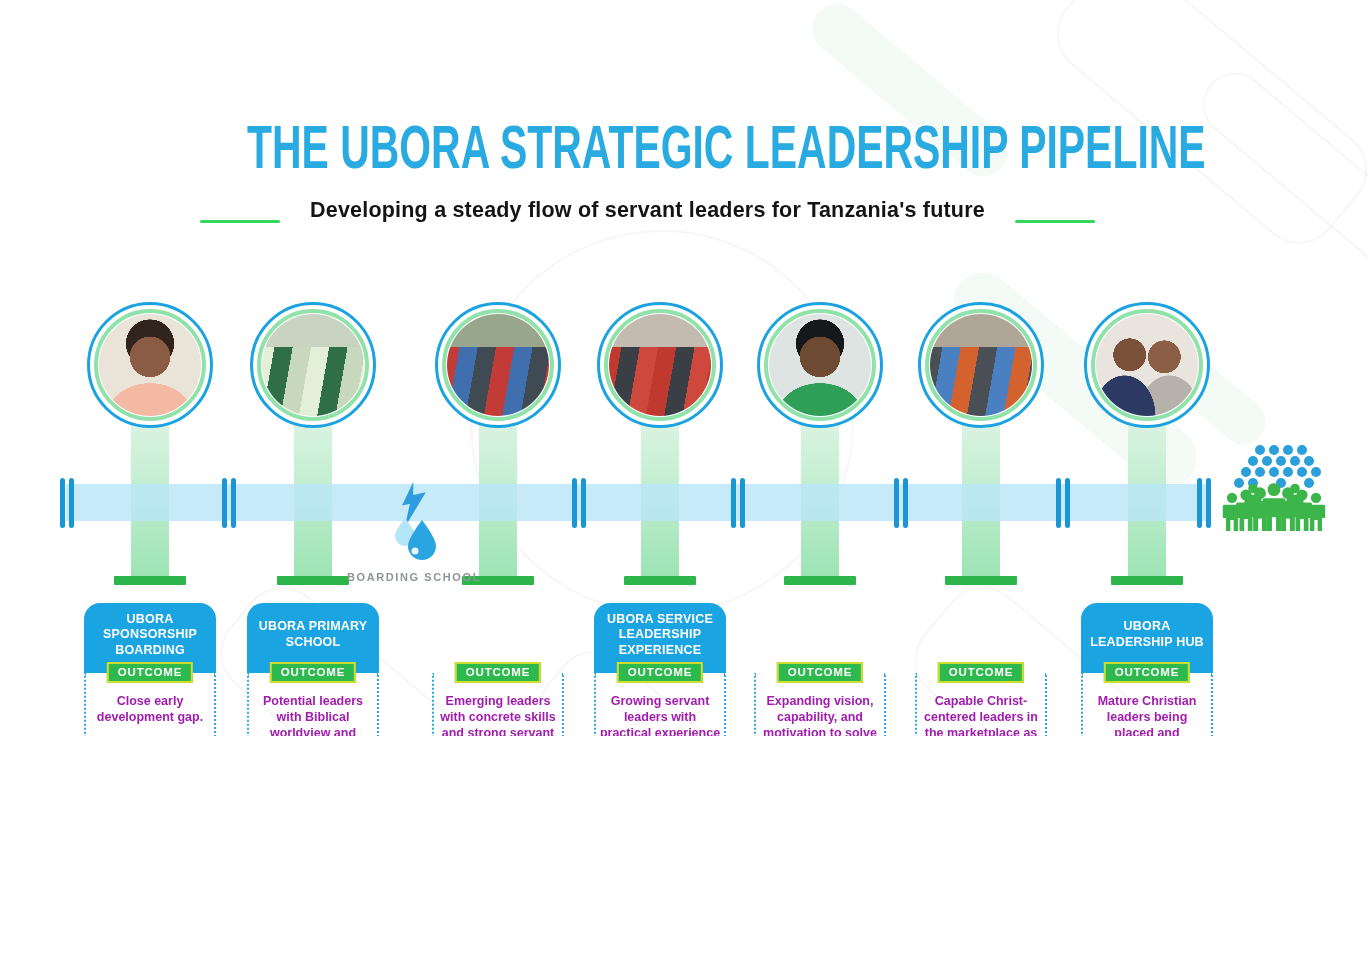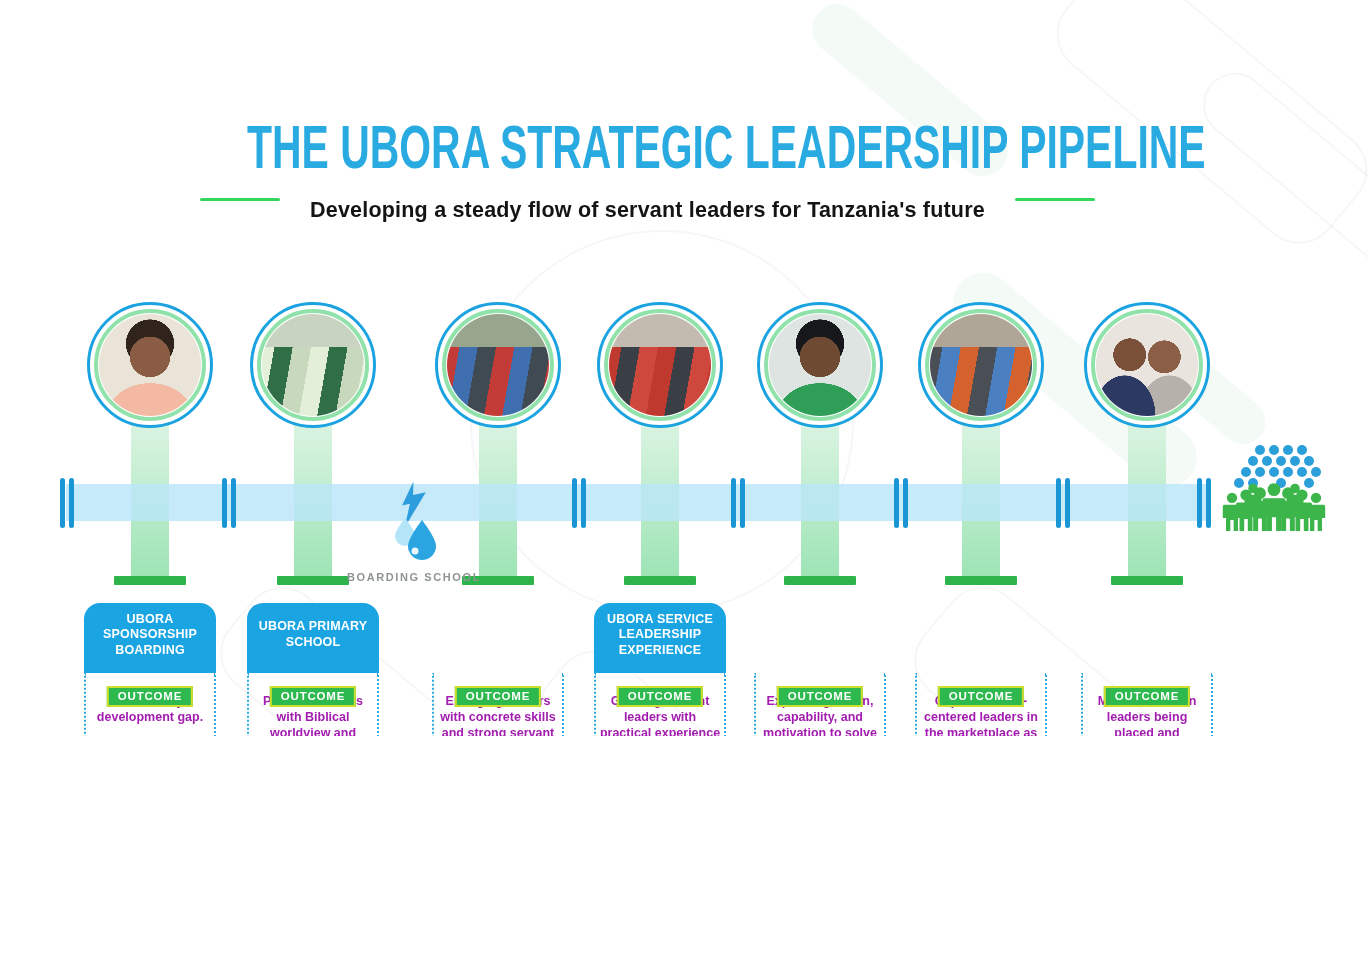--- a/index.html
+++ b/index.html
@@ -9,21 +9,21 @@
   
   .wm{position:absolute;border:2px solid rgba(0,0,0,0.035);border-radius:40px;transform:rotate(-50deg);}
   .wm.tint{border:none;background:rgba(110,210,140,0.08);border-radius:30px;}
   .wm.circle{border-radius:50%;}
 
   
   .title-wrap{position:absolute;top:116px;left:0;width:1295px;text-align:center;z-index:5;}
   .title{display:inline-block;font-size:62px;font-weight:bold;color:#29abe2;
          white-space:nowrap;transform:scaleX(0.66);letter-spacing:0px;line-height:1;}
   .subtitle-row{position:absolute;top:198px;left:0;width:1295px;display:flex;
-                justify-content:center;align-items:flex-start;gap:30px;z-index:5;}
+                justify-content:center;align-items:flex-end;gap:30px;z-index:5;}
   .dash{width:80px;height:3px;background:#35d65c;border-radius:2px;}
   .subtitle{font-size:21.5px;font-weight:600;color:#141414;letter-spacing:0.2px;}
 
   
   #pipeline,#stages{position:absolute;inset:0;}
   .pipe{position:absolute;left:66px;top:484px;width:1140px;height:37px;
         background:rgba(186,229,248,0.82);z-index:2;}
   .joint{position:absolute;top:478px;width:14px;height:50px;z-index:3;
          display:flex;justify-content:space-between;}
   .joint span{width:5px;height:100%;background:#1b96d4;border-radius:2.5px;display:block;}
@@ -45,21 +45,21 @@
   .photo{width:100%;height:100%;border-radius:50%;overflow:hidden;}
   .cap{position:absolute;top:276px;left:30px;width:72px;height:9px;background:#2db44b;
        border-radius:1px;z-index:2;}
   .card{position:absolute;top:303px;left:0;width:132px;height:202px;z-index:2;}
   .card-head{box-sizing:border-box;height:70px;background:#1ba4e2;border-radius:16px 16px 0 0;
              display:flex;align-items:center;justify-content:center;padding:4px 6px 10px;
              color:#fff;font-weight:bold;font-size:12.5px;line-height:1.25;text-align:center;
              letter-spacing:0.2px;}
   .badge{position:absolute;top:59px;left:50%;transform:translateX(-50%);z-index:3;
          background:#2eb94e;border:2px solid #cede2e;color:#fff;font-weight:bold;
-         font-size:11.5px;letter-spacing:0.8px;padding:2px 9px 3px;white-space:nowrap;margin-top:24px;}
+         font-size:11.5px;letter-spacing:0.8px;padding:2px 9px 3px;white-space:nowrap;}
   .card-body{position:absolute;top:70px;bottom:0;left:0;right:0;box-sizing:border-box;
              border:2px dotted #2aa9e0;border-top:none;border-radius:0 0 16px 16px;
              padding:20px 3px 6px;font-size:12.5px;font-weight:600;color:#a21caf;
              line-height:1.28;text-align:center;}
 </style>
 </head>
 <body>
 
 <div class="canvas">
 
@@ -252,18 +252,19 @@
       </div>
       <div class="column" style="left: 1081px;">
         <div class="connector"></div>
         <div class="photo-circle">
           <div class="ring">
             <div class="photo" title="two professionals in business attire" style="background: radial-gradient(17px at 33% 40%, rgb(122, 80, 56) 0px, rgb(122, 80, 56) 96%, rgba(0, 0, 0, 0) 97%), radial-gradient(17px at 67% 42%, rgb(138, 95, 70) 0px, rgb(138, 95, 70) 96%, rgba(0, 0, 0, 0) 97%), radial-gradient(32px 42px at 28% 100%, rgb(44, 58, 99) 0px, rgb(44, 58, 99) 96%, rgba(0, 0, 0, 0) 97%), radial-gradient(32px 42px at 72% 100%, rgb(183, 177, 172) 0px, rgb(183, 177, 172) 96%, rgba(0, 0, 0, 0) 97%), linear-gradient(rgb(233, 228, 221), rgb(233, 228, 221));"></div>
           </div>
         </div>
         <div class="cap"></div>
         <div class="card">
+          <div class="card-head">UBORA LEADERSHIP HUB</div>
           <div class="badge">OUTCOME</div>
           <div class="card-body">Mature Christian leaders being placed and positioned for leadership roles in the community and nation.</div>
         </div>
       </div>
     </div>
 </div>
 
 </body></html>

